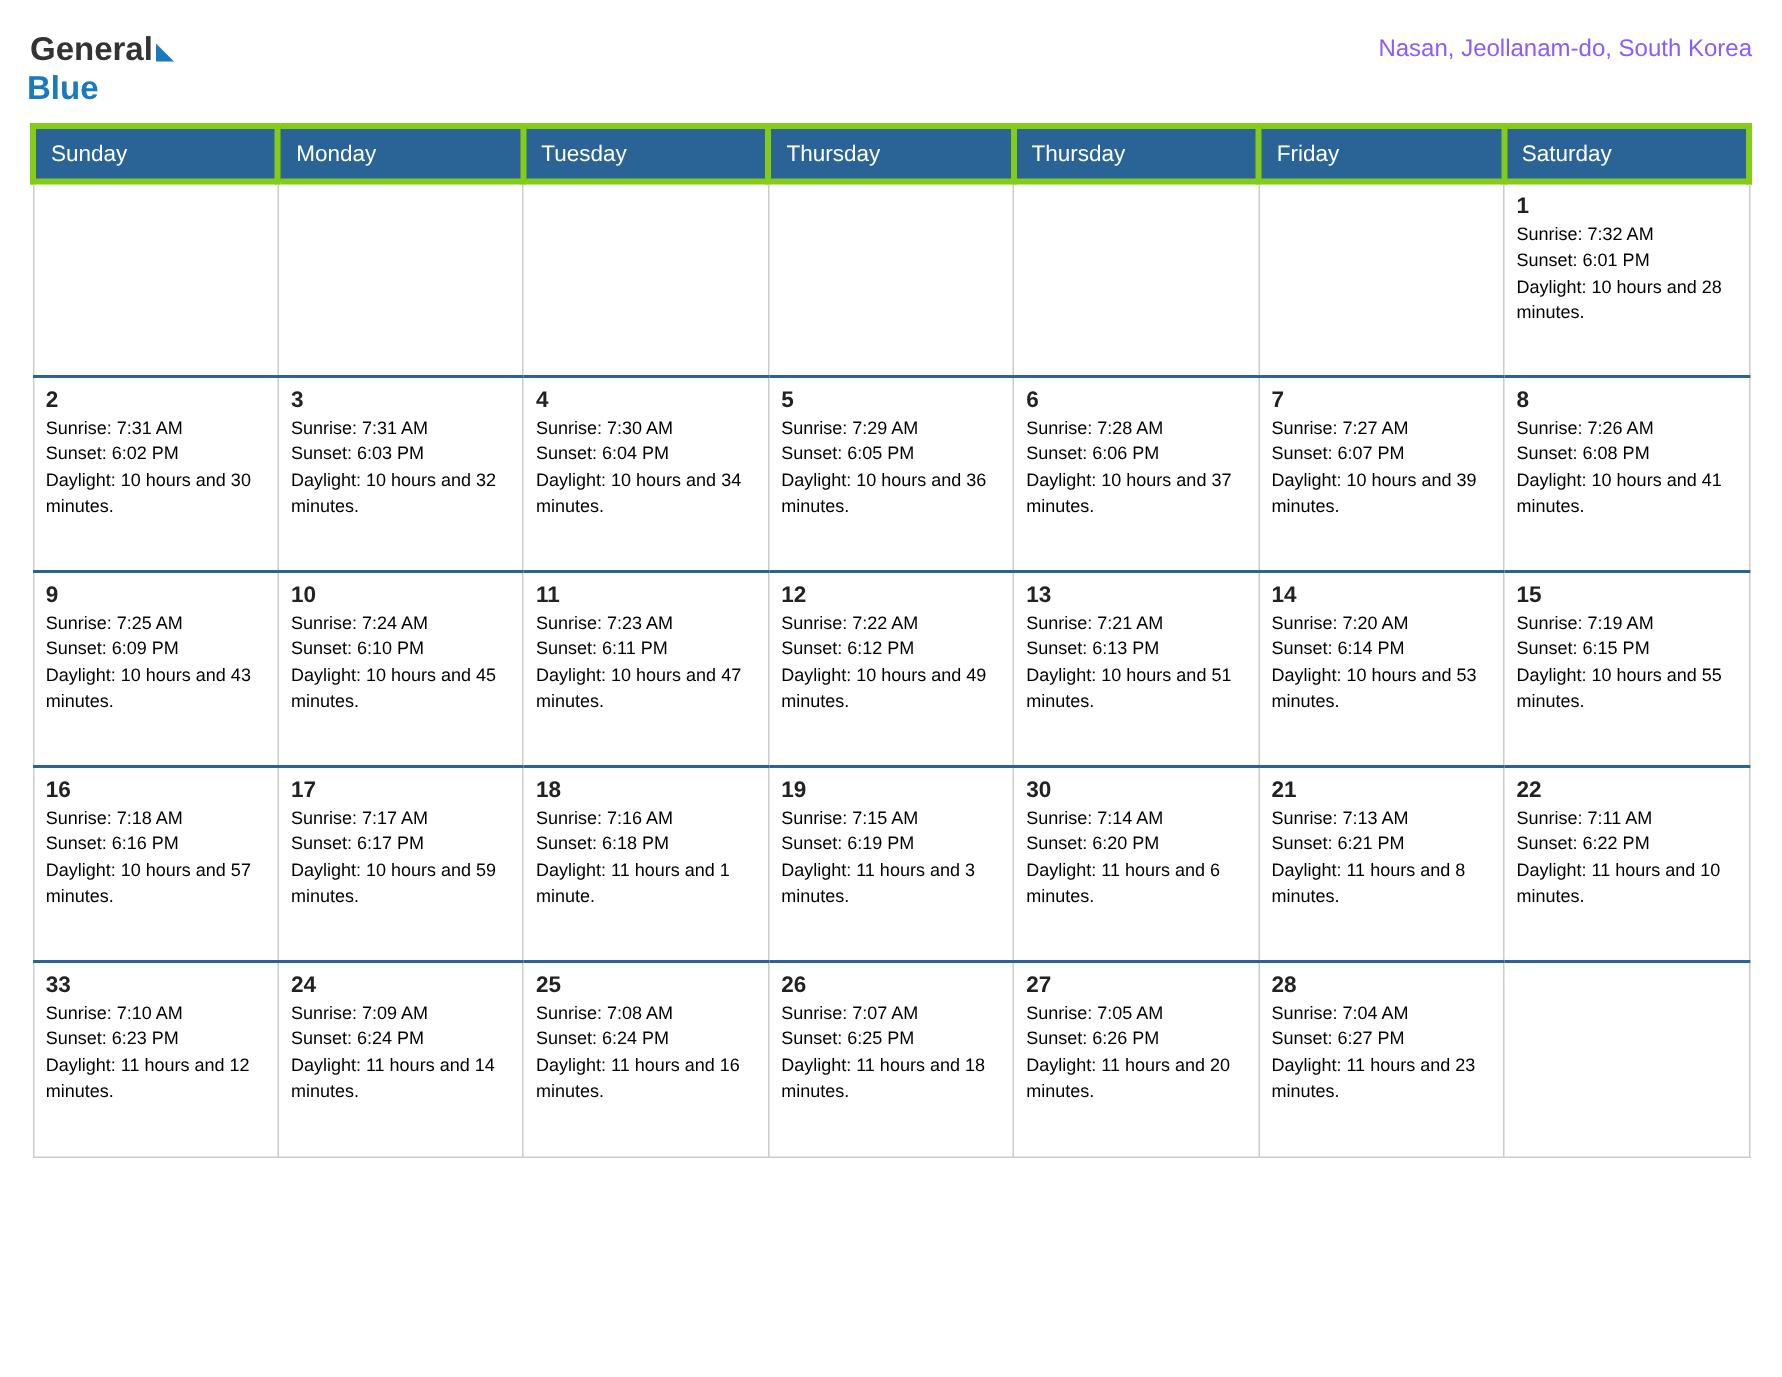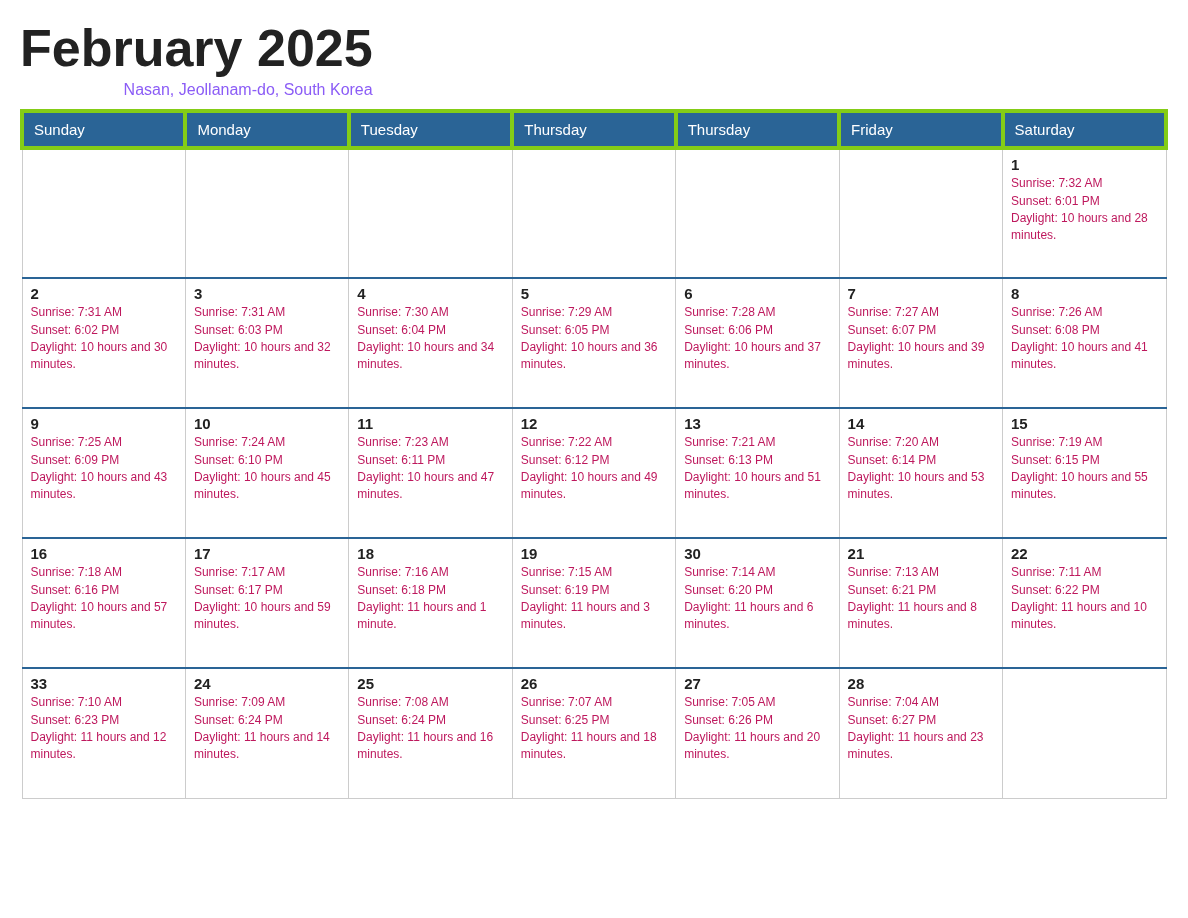--- a/index.html
+++ b/index.html
@@ -86,36 +86,42 @@
     }
     .day-number {
       font-size: 15px;
       font-weight: bold;
       color: #222;
       display: block;
       margin-bottom: 2px;
     }
     .day-info {
       font-size: 12px;
-      color: #be185d;
+      color: #000000;
       line-height: 1.45;
     }
     .empty-cell {
       background: #fff;
     }
     .row-separator td {
       border-top: 2px solid #2a6496;
     }
   </style>
 </head>
 <body>
 
 <div class="header">
+  <div class="logo">
+    <div class="logo-top">
+      <span class="logo-general">General</span>
+      <div class="logo-arrow"></div>
+    </div>
+    <span class="logo-blue">Blue</span>
+  </div>
   <div class="title-section">
-    <div class="month-title">February 2025</div>
     <div class="location">Nasan, Jeollanam-do, South Korea</div>
   </div>
 </div>
 
 <table class="calendar">
   <thead>
     <tr>
     <th>Sunday</th>
         <th>Monday</th>
         <th>Tuesday</th>

